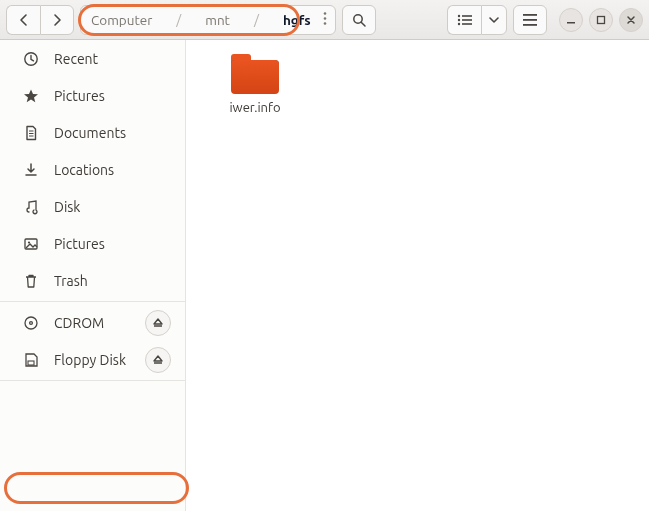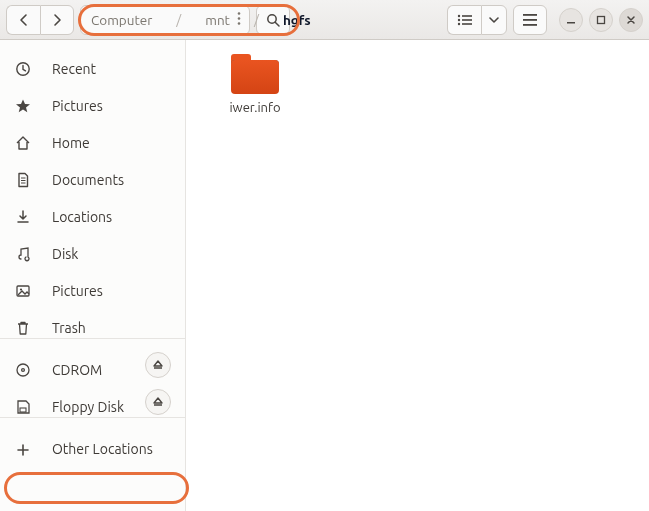--- a/index.html
+++ b/index.html
@@ -31,21 +31,21 @@
 
   .btn.square { width: 34px; }
 
   .winbtns { display: flex; gap: 6px; margin-left: 6px; }
   .winbtns .btn { width: 24px; height: 24px; border-radius: 50%; background: #e7e4e1; border-color: #d5d1cc; }
   .winbtns .btn.close { background: #ddd9d5; }
 
   
   .main { display: flex; height: calc(511px - 40px); }
   .sidebar { width: 186px; border-right: 1px solid #e6e4e1; background: #fcfcfb; display: flex; flex-direction: column; font-size: 14px; color: #3e3a36; }
-  .side-item { height: 37px; display: flex; align-items: flex-end; padding: 0 14px; gap: 20px; cursor: pointer; }
+  .side-item { height: 37px; display: flex; align-items: center; padding: 0 14px; gap: 14px; cursor: pointer; margin-left: 8px; }
   .side-item .icn { width: 18px; display: flex; justify-content: center; color: #4a4642; }
   .side-divider { height: 1px; background: #e6e4e1; margin: 2px 0; }
   .side-item .eject { margin-left: auto; width: 26px; height: 26px; border-radius: 50%; border: 1px solid #d5d1cc; background: #f6f5f3; display: flex; align-items: center; justify-content: center; }
 
   .content { flex: 1; position: relative; background: #fff; } 
   .file-wrap { position: absolute; left: 34px; top: 14px; width: 70px; text-align: center; cursor: pointer; }
   .folder-icon { width: 48px; height: 40px; margin: 0 auto 6px; position: relative; }
   .folder-icon .tab { position: absolute; left: 0; top: 0; width: 20px; height: 10px; background: #e95420; border-radius: 3px 3px 0 0; }
   .folder-icon .body { position: absolute; left: 0; top: 6px; width: 48px; height: 34px; background: linear-gradient(#e95420,#d44414); border-radius: 4px; }
   .folder-icon .shade { position: absolute; left: 0; top: 6px; width: 48px; height: 8px; background: #5b5552; border-radius: 4px 4px 0 0; opacity: .85; }
@@ -62,21 +62,21 @@
           <path d="M7 2 L2 7 L7 12" fill="none" stroke="currentColor" stroke-width="1.6" stroke-linecap="round" stroke-linejoin="round"></path>
         </svg>
     </div>
     <div class="btn">
       <svg width="10" height="14" viewBox="0 0 10 14">
           <path d="M3 2 L8 7 L3 12" fill="none" stroke="currentColor" stroke-width="1.6" stroke-linecap="round" stroke-linejoin="round"></path>
         </svg>
     </div>
   </div>
 
-  <div class="pathbox" style="width:170px;gap:24px;">
+  <div class="pathbox" style="width:256px;gap:24px;">
     <span class="seg">Computer</span>
     <span class="sep">/</span>
     <span class="seg">mnt</span>
     <span class="sep">/</span>
     <span class="seg current">hgfs</span>
     <span class="vmore">
       <svg width="4" height="14" viewBox="0 0 4 14">
           <circle cx="2" cy="2" r="1.3" fill="currentColor"></circle>
           <circle cx="2" cy="7" r="1.3" fill="currentColor"></circle>
           <circle cx="2" cy="12" r="1.3" fill="currentColor"></circle>
@@ -153,28 +153,20 @@
       <span class="icn">
           <svg width="16" height="16" viewBox="0 0 16 16">
             <path d="M8 1.5 L10 6 L15 6.3 L11 9.5 L12.3 14.3 L8 11.6 L3.7 14.3 L5 9.5 L1 6.3 L6 6 Z" fill="currentColor"></path>
           </svg>
         </span>
       <span>Pictures</span>
     </div>
     <div class="side-item">
       <span class="icn">
           <svg width="16" height="16" viewBox="0 0 16 16">
-            <path d="M2 8 L8 2 L14 8 M4 7 V14 H12 V7" fill="none" stroke="currentColor" stroke-width="1.4" stroke-linejoin="round"></path>
-          </svg>
-        </span>
-      <span>Home</span>
-    </div>
-    <div class="side-item">
-      <span class="icn">
-          <svg width="16" height="16" viewBox="0 0 16 16">
             <path d="M4 1.5 H10 L12.5 4 V14.5 H4 Z" fill="none" stroke="currentColor" stroke-width="1.4" stroke-linejoin="round"></path>
             <path d="M6 6 H10.5 M6 8.5 H10.5 M6 11 H10.5" stroke="currentColor" stroke-width="1.2"></path>
           </svg>
         </span>
       <span>Documents</span>
     </div>
     <div class="side-item">
       <span class="icn">
           <svg width="16" height="16" viewBox="0 0 16 16">
             <path d="M8 2 V10 M5 7 L8 10 L11 7 M3 13 H13" fill="none" stroke="currentColor" stroke-width="1.5" stroke-linecap="round" stroke-linejoin="round"></path>
@@ -235,28 +227,20 @@
       <span>Floppy Disk</span>
       <span class="eject">
           <svg width="10" height="10" viewBox="0 0 10 10">
             <path d="M5 1 L9 6 H1 Z M1 8 H9" fill="none" stroke="#4a4642" stroke-width="1.4" stroke-linejoin="round"></path>
           </svg>
         </span>
     </div>
 
     <div class="side-divider"></div>
 
-    <div class="side-item">
-      <span class="icn">
-          <svg width="14" height="14" viewBox="0 0 14 14">
-            <path d="M7 2 V12 M2 7 H12" stroke="currentColor" stroke-width="1.6" stroke-linecap="round"></path>
-          </svg>
-        </span>
-      <span>Other Locations</span>
-    </div>
   </div>
 
   <div class="content">
     <div class="file-wrap">
       <div class="folder-icon">
         <div class="tab"></div>
           <div class="shade"></div>
           <div class="body"></div>
       </div>
       <div class="file-label">iwer.info</div>

